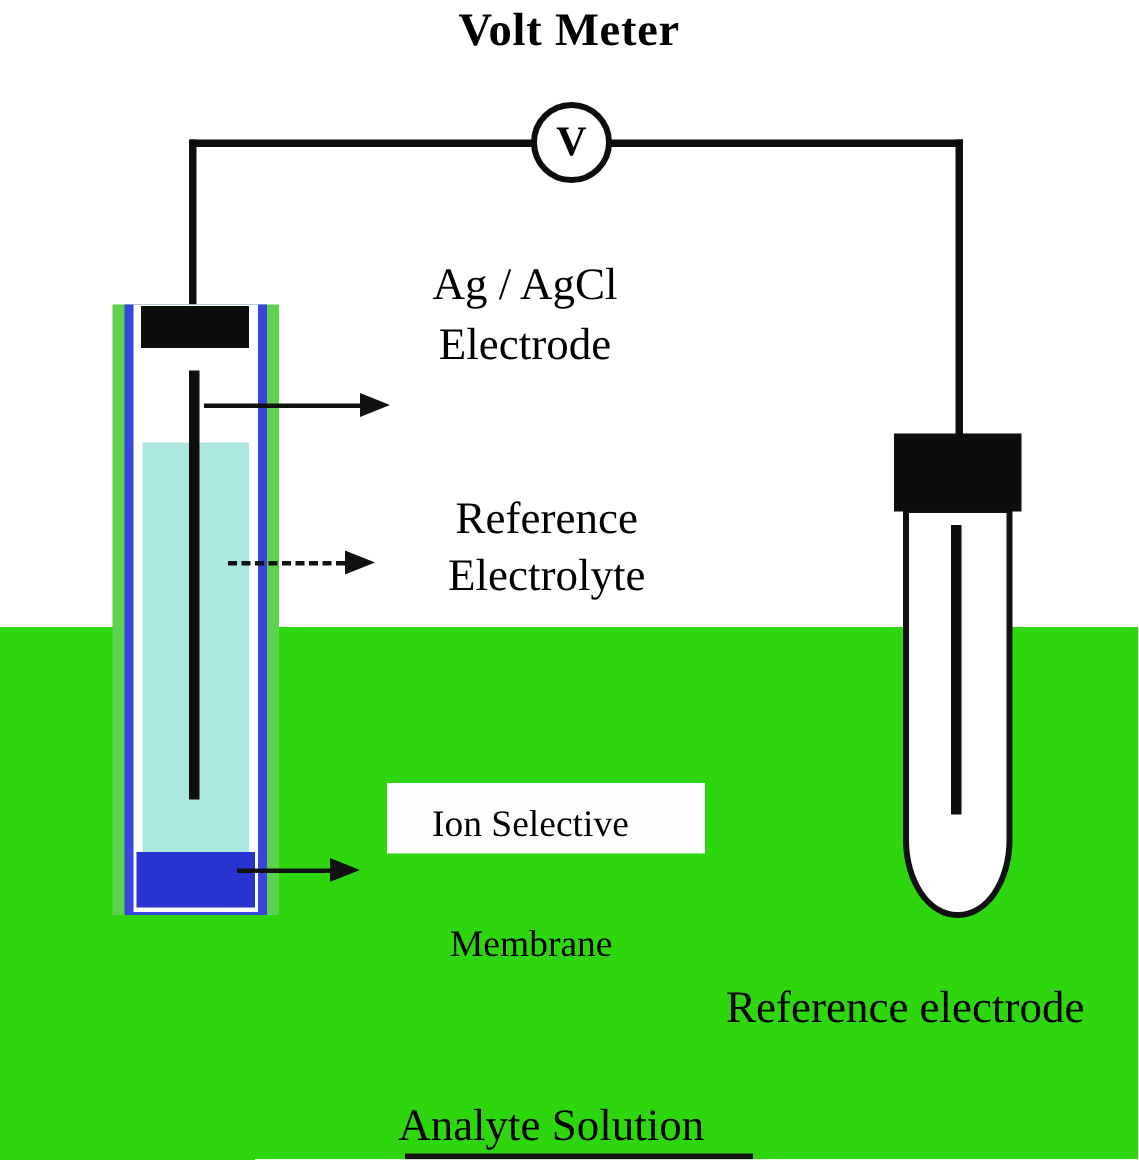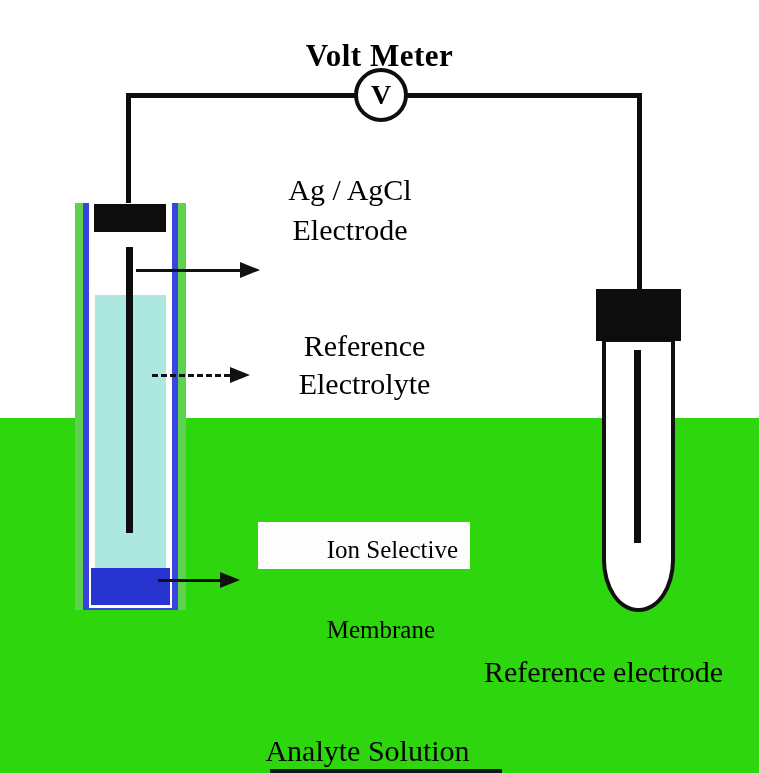--- a/index.html
+++ b/index.html
@@ -57,33 +57,33 @@
   .arrow-line { height: 3px; background: #111111; }
   .arrow-line.dashed { height: 0; background: none; border-top: 3px dashed #111111; }
   .arrow-head {
     width: 0; height: 0;
     border-left: 20px solid #111111;
     border-top: 8px solid transparent;
     border-bottom: 8px solid transparent;
   }
 
   .lbl { font-size: 30px; line-height: 40px; text-align: center; white-space: nowrap; }
-  .lbl-sm { font-size: 25px; line-height: 36px; text-align: right; white-space: nowrap; }
+  .lbl-sm { font-size: 25px; line-height: 36px; text-align: left; white-space: nowrap; }
 
   .white-patch { background: #fdfdfd; }
   .bottom-line { background: #151515; }
 </style>
 </head>
 <body>
 
 <div class="canvas">
 
   <div class="abs" style="left:0; top:418px; width:759px; height:355px; background:#2ed60e;"></div>
 
-  <div class="abs title" style="left:0; top:2px; width:759px;margin-top:36px;">Volt Meter</div>
+  <div class="abs title" style="left:0; top:2px; width:759px;">Volt Meter</div>
 
   <div class="abs wire" style="left:127px; top:93px; width:230px; height:5px;"></div>
   <div class="abs wire" style="left:405px; top:93px; width:237px; height:5px;"></div>
   <div class="abs wire" style="left:126px; top:93px; width:5px; height:112px;"></div>
   <div class="abs wire" style="left:637px; top:93px; width:5px; height:199px;"></div>
 
   <div class="abs voltmeter" style="left:354px; top:68px;">
     <span>V</span>
   </div>
 

